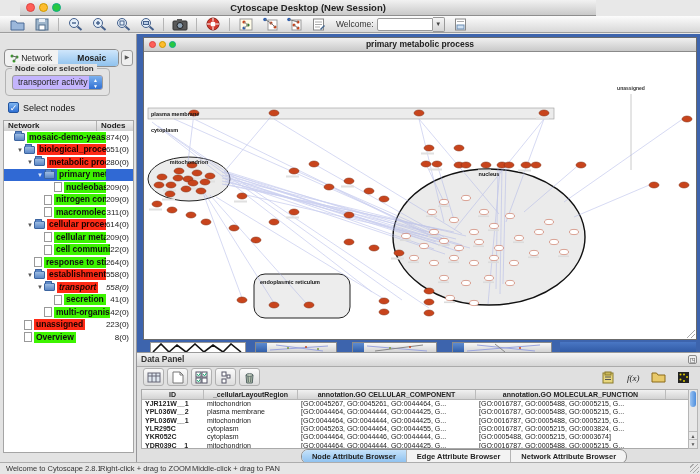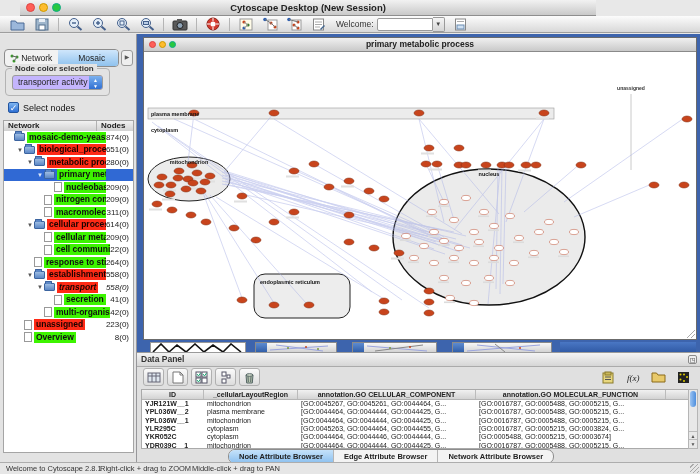--- a/index.html
+++ b/index.html
@@ -25,21 +25,21 @@
     font-size:6px;line-height:13px;text-align:center;color:#444;border-radius:0 2px 2px 0;}
   
   .cp{position:absolute;left:0;top:34px;width:137px;height:428px;background:#e3e3e3;border-right:1px solid #97979a;box-sizing:border-box;}
   .panel-head{height:13px;background:linear-gradient(#f4f4f4,#d6d6d6);border-bottom:1px solid #ababab;
     font-size:8.5px;font-weight:bold;color:#333;line-height:13px;padding-left:4px;position:relative;}
   .float-ic{position:absolute;right:3px;top:2px;width:9px;height:9px;border:1px solid #8a8a8a;border-radius:2px;
     font-size:6px;line-height:8px;text-align:center;color:#777;background:#eee;box-sizing:border-box;}
   .cp-tabs{position:absolute;top:16px;left:4px;width:129px;height:16px;display:flex;align-items:center;}
   .seg{flex:1;display:flex;height:16px;border:1px solid #8c8c8c;border-radius:4px;overflow:hidden;background:#f2f2f2;}
   .seg .tab{flex:1;font-size:8.5px;line-height:14px;text-align:center;color:#222;display:flex;align-items:center;justify-content:center;gap:2px;}
-  .seg .tab.sel{background:linear-gradient(#cfe6fb,#8fc2ee);font-weight:normal;padding-left:8px;}
+  .seg .tab.sel{background:linear-gradient(#cfe6fb,#8fc2ee);font-weight:bold;padding-left:8px;}
   .tab-arrow{width:10px;height:14px;margin-left:2px;border:1px solid #999;border-radius:3px;background:#eee;
     font-size:6px;line-height:12px;text-align:center;color:#555;}
   .cp-group{position:absolute;top:34px;left:5px;width:105px;height:28px;border:1px solid #b3b3b3;border-radius:4px;box-sizing:border-box;}
   .cp-group-lbl{position:absolute;top:-5px;left:6px;background:#e3e3e3;padding:0 3px;font-size:8px;font-weight:bold;color:#333;}
   .combo{position:absolute;top:6px;left:6px;right:6px;height:15px;background:#c4b5fd;border:1px solid #9b9b9b;border-radius:3px;
     font-size:8.5px;line-height:13px;padding-left:5px;box-sizing:border-box;}
   .combo-step{position:absolute;right:0;top:0;bottom:0;width:13px;border-radius:0 2px 2px 0;
     background:linear-gradient(#7cb2ef,#2f6fd2);color:#fff;font-size:5px;line-height:6px;text-align:center;padding-top:1px;box-sizing:border-box;}
   .chk-row{position:absolute;top:68px;left:8px;display:flex;align-items:center;gap:4px;}
   .chk{width:11px;height:11px;border-radius:2px;background:linear-gradient(#7db4f0,#2e6fd4);border:1px solid #23559f;
@@ -85,21 +85,21 @@
   .dhr{display:flex;height:9px;background:linear-gradient(#f1f1f1,#d3d3d3);border-bottom:1px solid #b5b5b5;}
   .dhr div{font-size:7px;font-weight:bold;color:#222;text-align:center;line-height:9px;border-right:1px solid #bbb;
     overflow:hidden;white-space:nowrap;box-sizing:border-box;}
   .drow{display:flex;height:8.3px;align-items:center;}
   .drow div{font-size:7px;line-height:8px;color:#222;padding-left:3px;overflow:hidden;white-space:nowrap;box-sizing:border-box;}
   .drow .c0{font-weight:bold;}
   .c0{width:62px;}.c1{width:94px;}.c2{width:178px;}.c3{width:190px;}
   .vscroll{position:absolute;right:2px;top:36px;width:10px;height:60px;background:#e8e8e8;border:1px solid #b5b5b5;box-sizing:border-box;}
   .vthumb{position:absolute;top:1px;left:1px;width:6px;height:16px;border-radius:3px;background:linear-gradient(90deg,#9cc4f2,#4d8edd);}
   .varr{position:absolute;left:0;width:8px;height:8px;font-size:5px;line-height:8px;text-align:center;color:#555;border-top:1px solid #bbb;}
-  .dp-tabs{position:absolute;left:0;right:0;top:96px;height:14px;display:flex;justify-content:flex-start;padding-left:91px;}
+  .dp-tabs{position:absolute;left:0;right:0;top:96px;height:14px;display:flex;justify-content:center;padding-left:91px;}
   .tabgrp{display:flex;border:1px solid #8d8d8d;border-radius:7px;overflow:hidden;background:#f3f3f3;height:13px;}
   .dtab{font-size:7.5px;font-weight:bold;line-height:13px;padding:0 10px;color:#222;border-left:1px solid #b5b5b5;}
   .dtab:first-child{border-left:none;}
   .dtab.sel{background:linear-gradient(#c5e2fa,#8cc0ef);}
   
   .status{position:absolute;left:0;top:462px;width:700px;height:12px;background:#e6e6e6;border-top:1px solid #adadad;box-sizing:border-box;}
   .status span{position:absolute;font-size:7.5px;color:#333;line-height:11px;}
   .grip{position:absolute;right:1px;bottom:1px;width:9px;height:9px;
     background:repeating-linear-gradient(135deg,transparent 0 2px,#aaa 2px 3px);}
   svg{display:block;}

